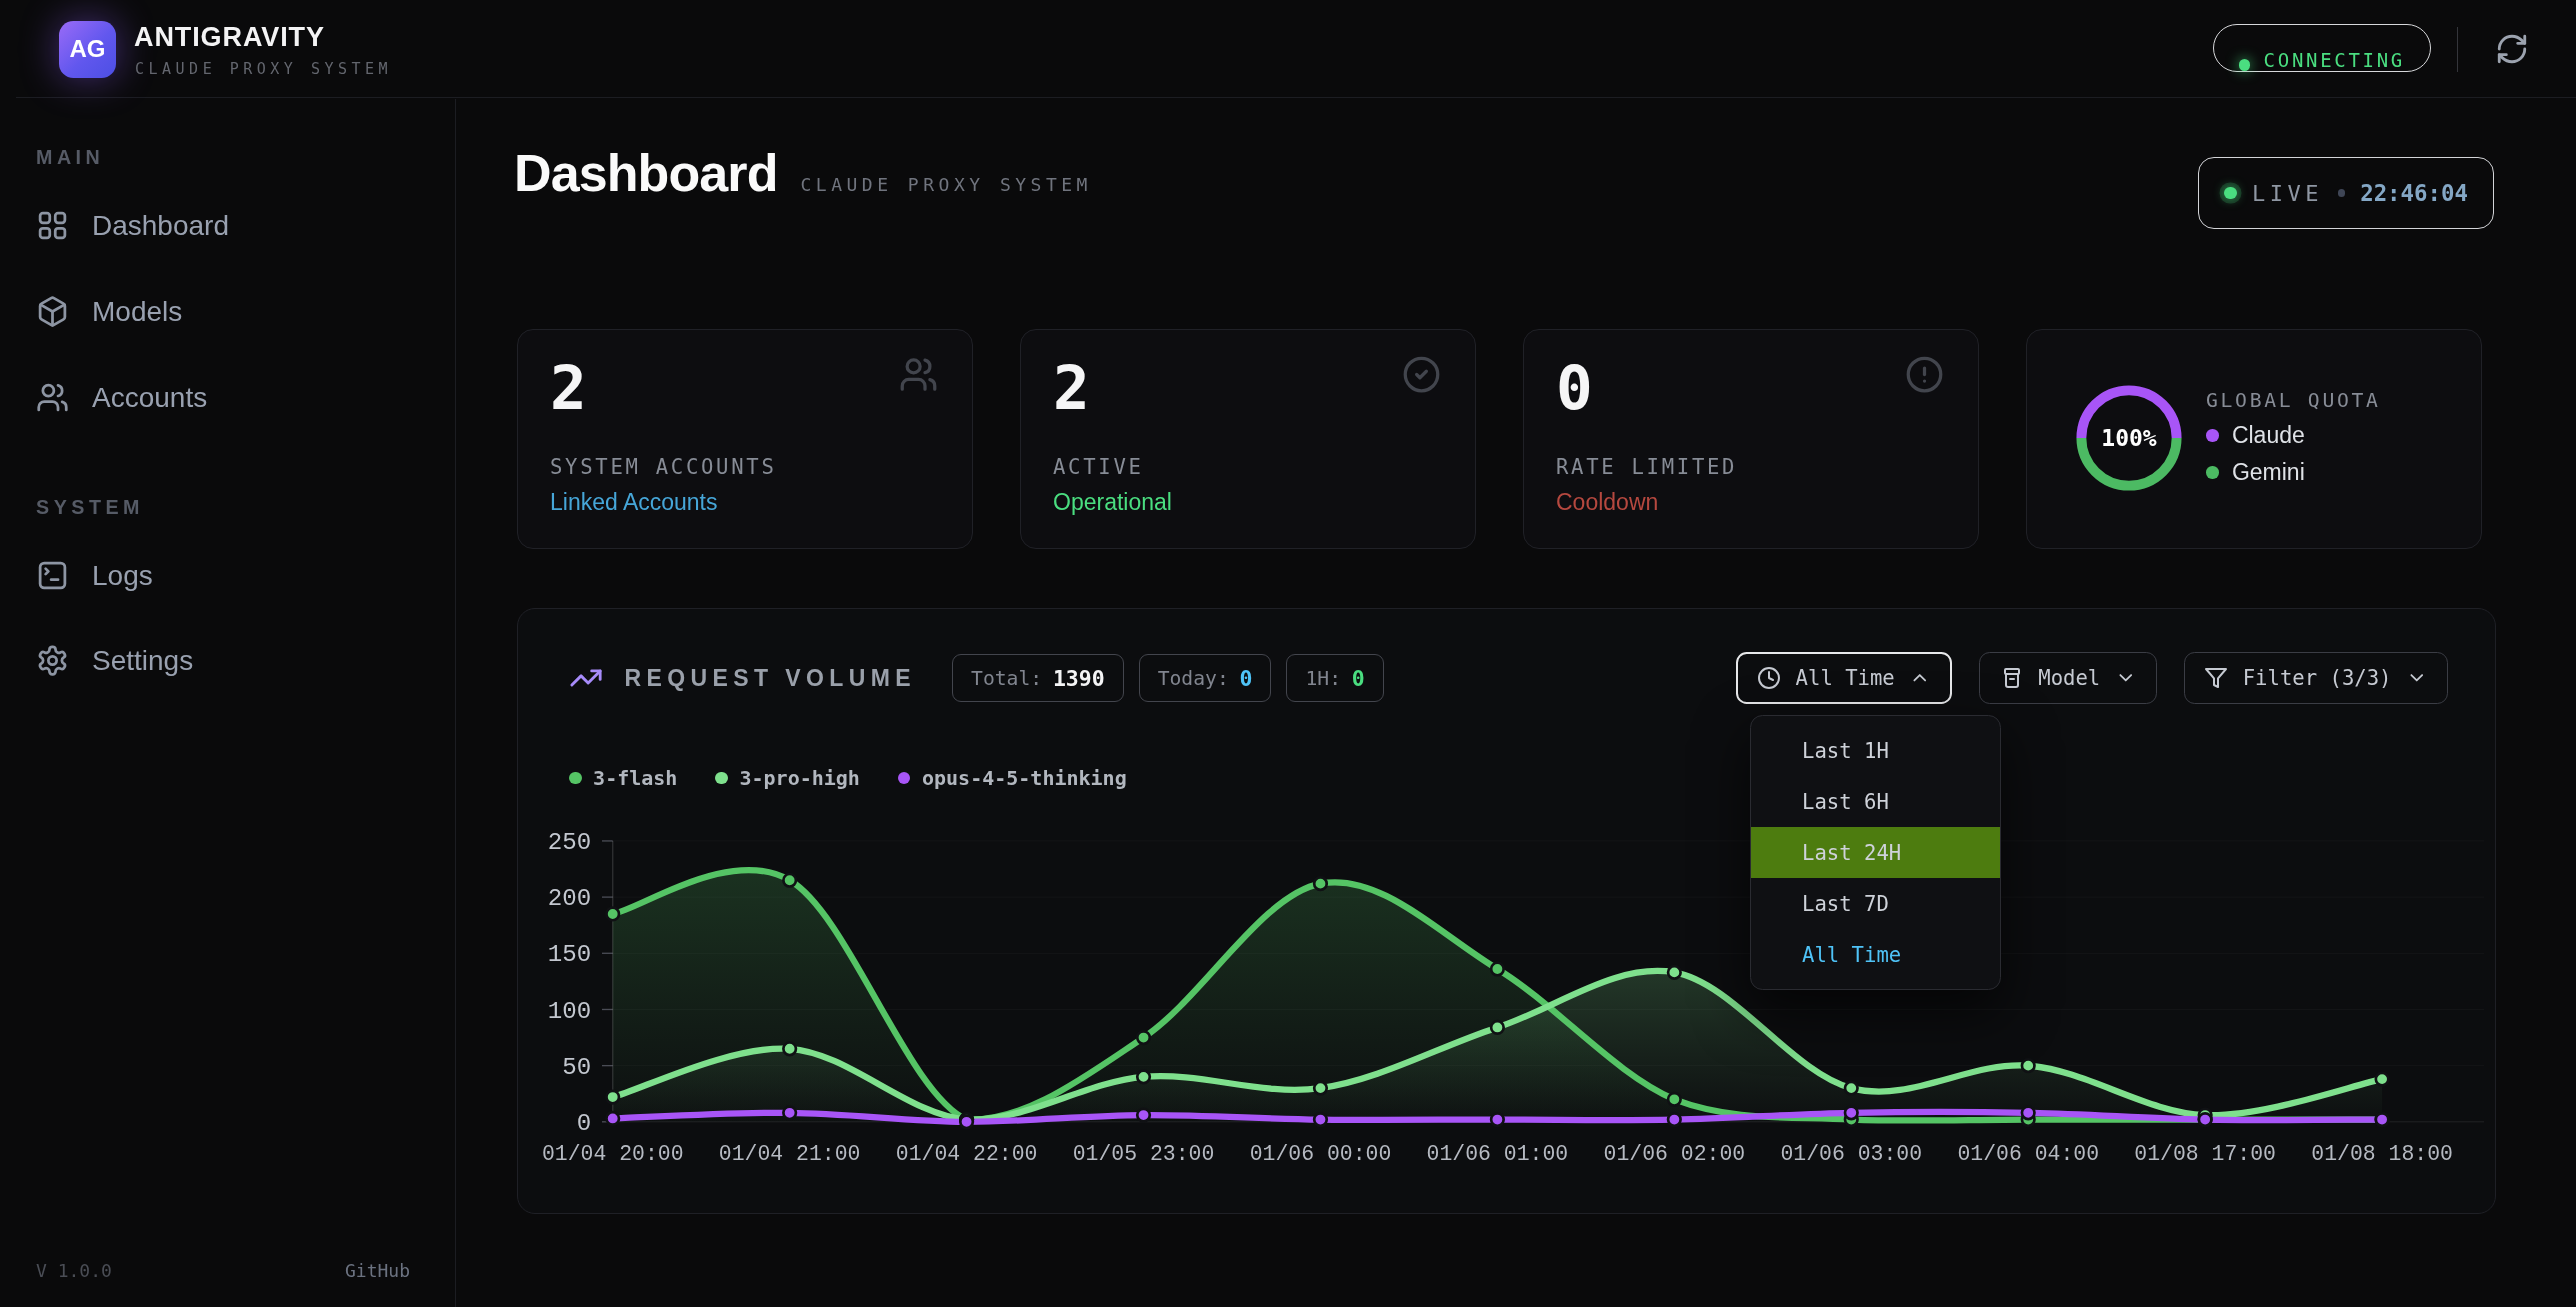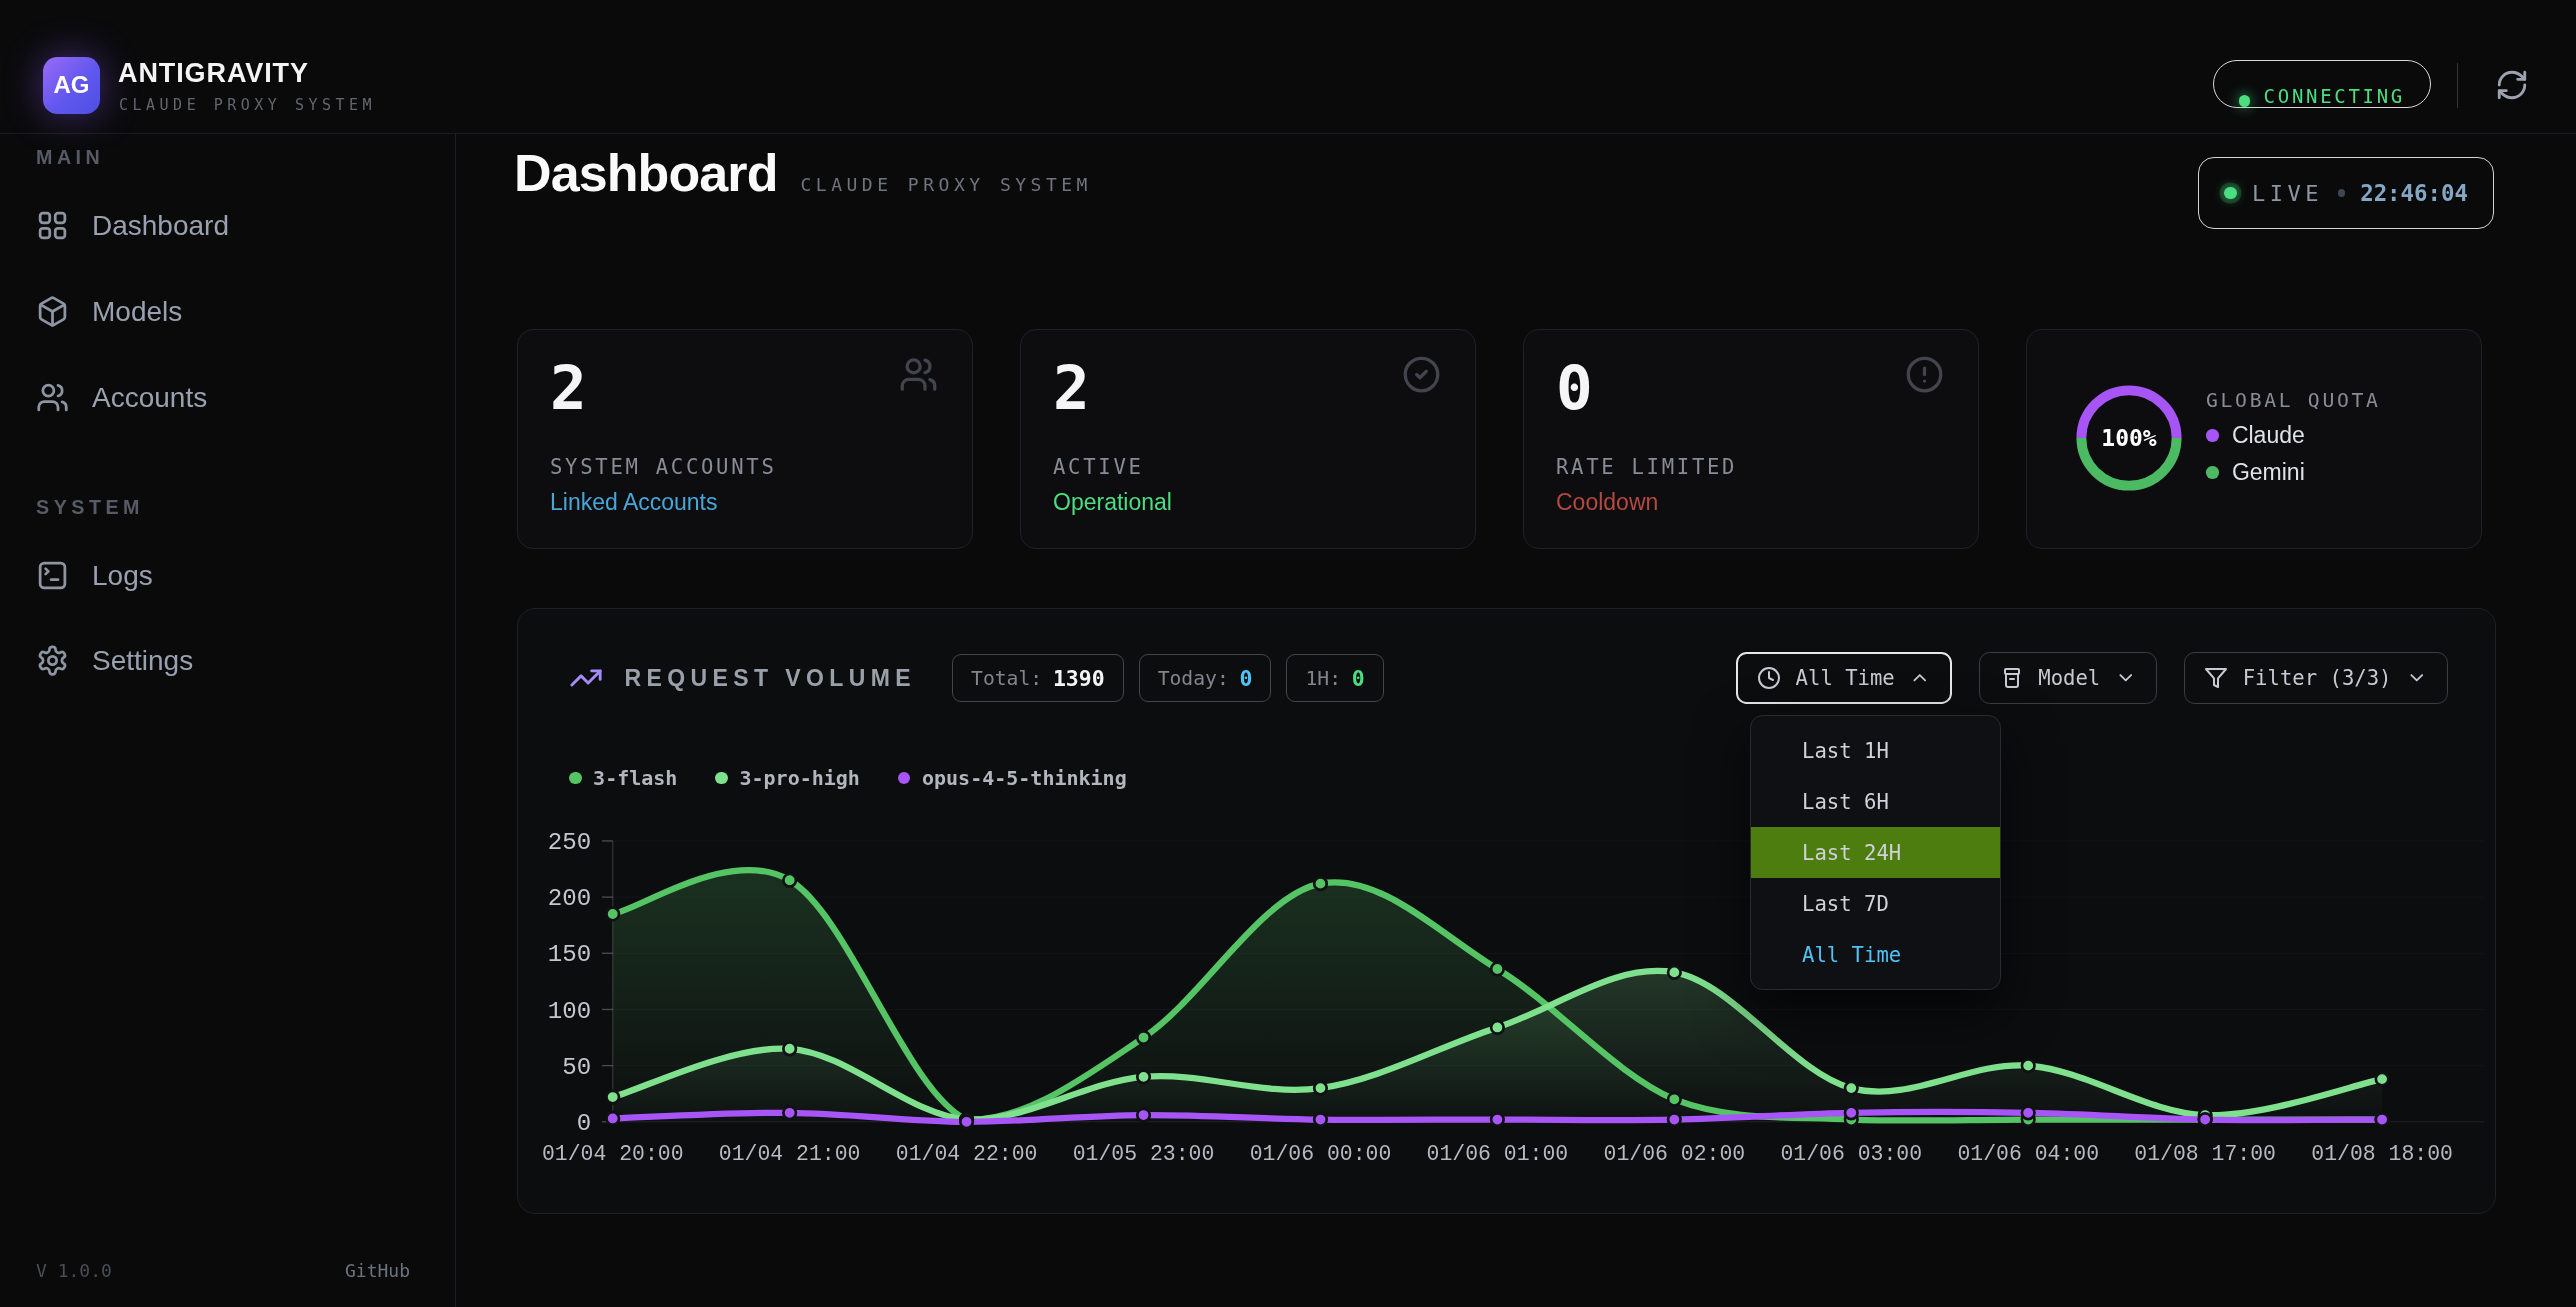--- a/index.html
+++ b/index.html
@@ -2,22 +2,22 @@
 <html style="font-size:14.3px"><head>
 <meta charset="utf-8">
 <style>
   * { margin:0; padding:0; box-sizing:border-box; }
   html,body { width:2576px; height:1308px; background:#0a0a0b; overflow:hidden;
               font-family:"Liberation Sans", sans-serif; color:#e5e7eb; }
   .mono { font-family:"DejaVu Sans Mono", monospace; }
   #app { position:relative; width:2576px; height:1308px; }
 
   
-  .header { position:absolute; top:0; left:0; right:0; height:98px;
-            border-bottom:0.9px solid #1c1d22; display:flex; align-items:center; background:#0a0a0b; z-index:10;margin-top:36px;}
+  .header { position:absolute; top:0; left:16px; right:0; height:98px;
+            border-bottom:0.9px solid #1c1d22; display:flex; align-items:center; background:#0a0a0b; z-index:10;}
   .logo { position:absolute; left:43px; top:20.6px; width:57px; height:57px; border-radius:14.3px;
           background:linear-gradient(135deg,#9a6bf7 0%,#6157ee 55%,#4c4fe4 100%);
           display:flex; align-items:center; justify-content:center;
           font-weight:bold; font-size:24px; color:#fff;
           box-shadow:0 0 38px rgba(139,92,246,.45); }
   .brand-name { position:absolute; left:118px; top:21.5px; font-size:27px; font-weight:bold; letter-spacing:0.9px; color:#f4f4f5;text-align:center;}
   .brand-tag  { position:absolute; left:119px; top:60px; font-size:15px; letter-spacing:4.5px; color:#63666e;}
   .conn-pill { position:absolute; right:145px; top:24px; height:48px; border:1.8px solid #d7d8db;
                border-radius:24px; display:flex; align-items:flex-end; gap:13.4px; padding:0 25px; }
   .conn-dot { width:11.6px; height:11.6px; border-radius:50%; background:#4ade80; box-shadow:0 0 12.5px rgba(74,222,128,.8);}

